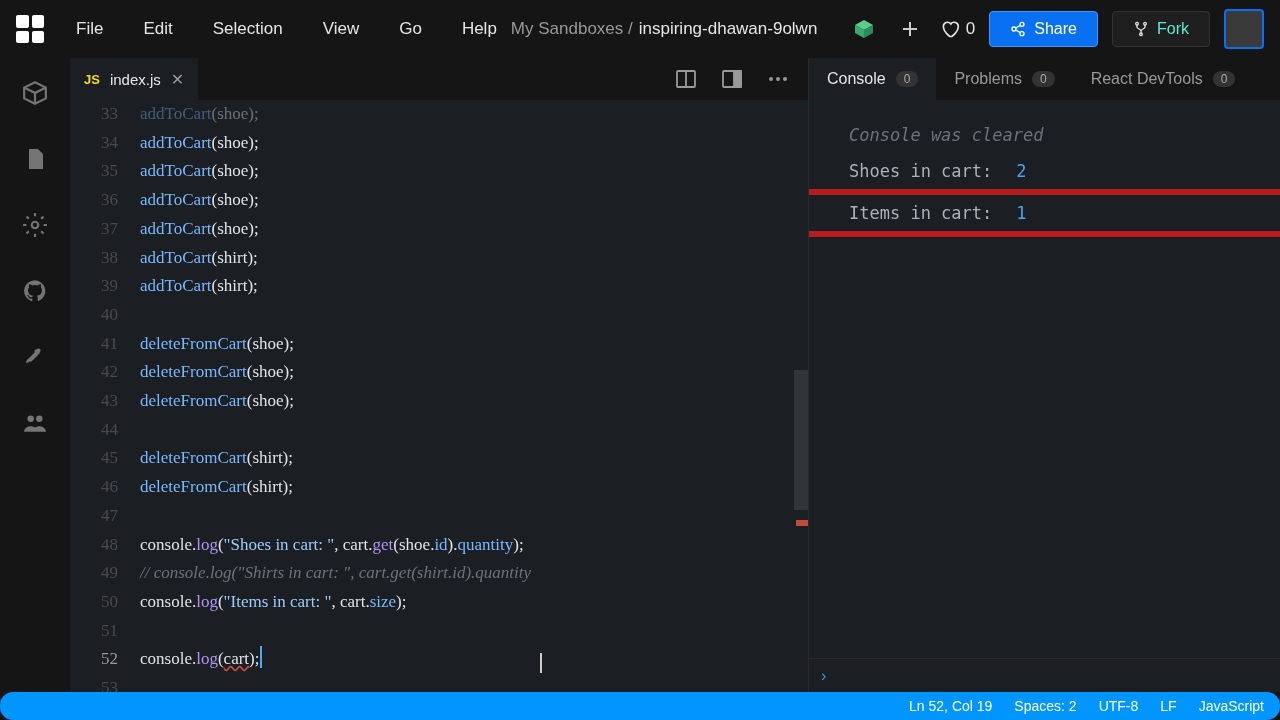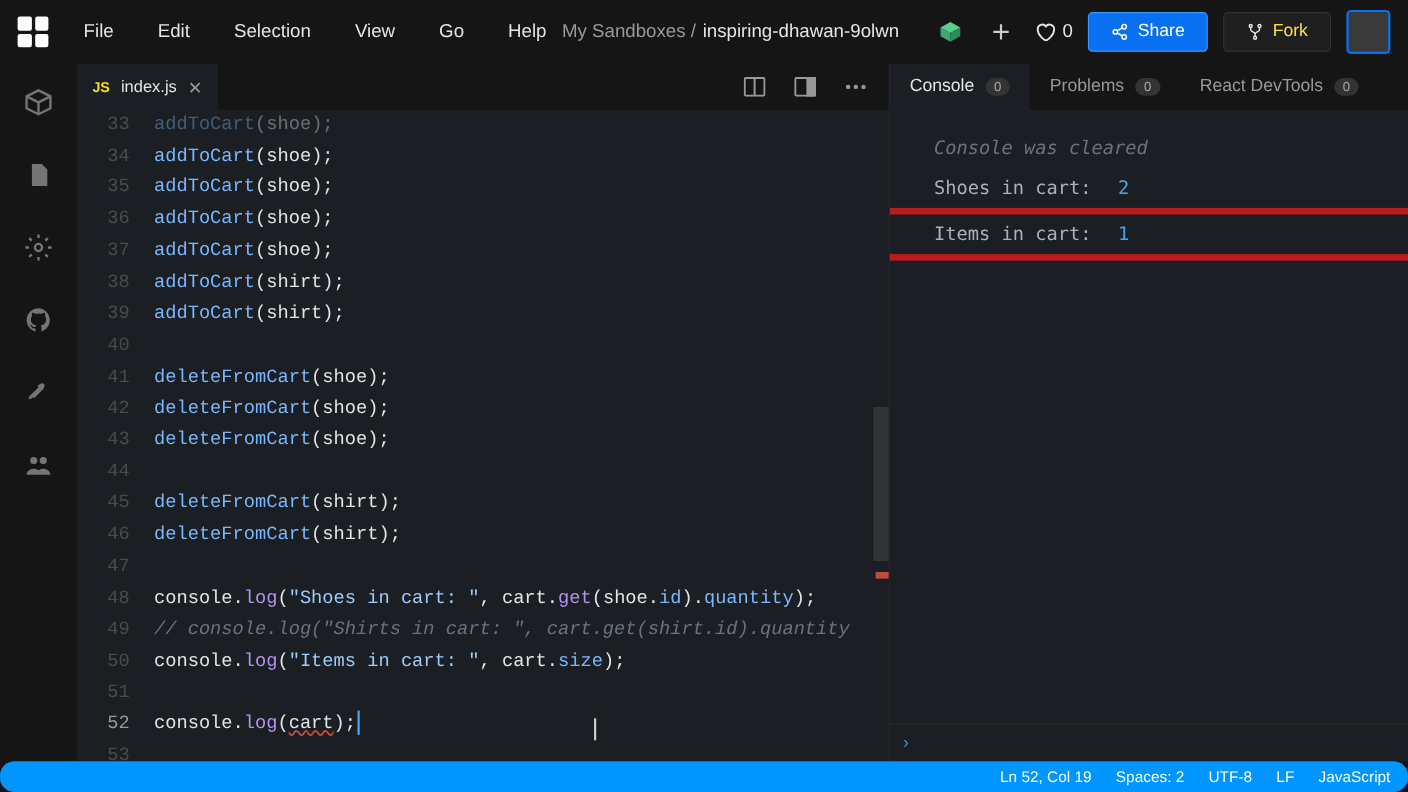--- a/index.html
+++ b/index.html
@@ -48,21 +48,21 @@
   color: #fff;
   padding: 8px 20px;
   border-radius: 4px;
   font-size: 16px;
   display: flex; align-items: center; gap: 8px;
   cursor: pointer;
 }
 .fork-btn {
   background: #1f1f1f;
   border: 1px solid #333;
-  color: #fde047;
+  color: #5eead4;
   padding: 8px 20px;
   border-radius: 4px;
   font-size: 16px;
   display: flex; align-items: center; gap: 8px;
   cursor: pointer;
 }
 .avatar {
   width: 40px; height: 40px;
   border: 2px solid #0971f1;
   border-radius: 4px;
@@ -113,21 +113,21 @@
 .tabbar-right {
   margin-left: auto;
   display: flex;
   align-items: center;
   gap: 14px;
   padding-right: 14px;
 }
 .editor {
   flex: 1;
   display: flex;
-  font-family: Liberation Mono, monospace;
+  font-family: Liberation Serif, serif;
   font-size: 17px;
   line-height: 28.7px;
   overflow: hidden;
   position: relative;
 }
 .gutter {
   width: 70px;
   text-align: right;
   padding-right: 22px;
   color: #4a4a4a;

